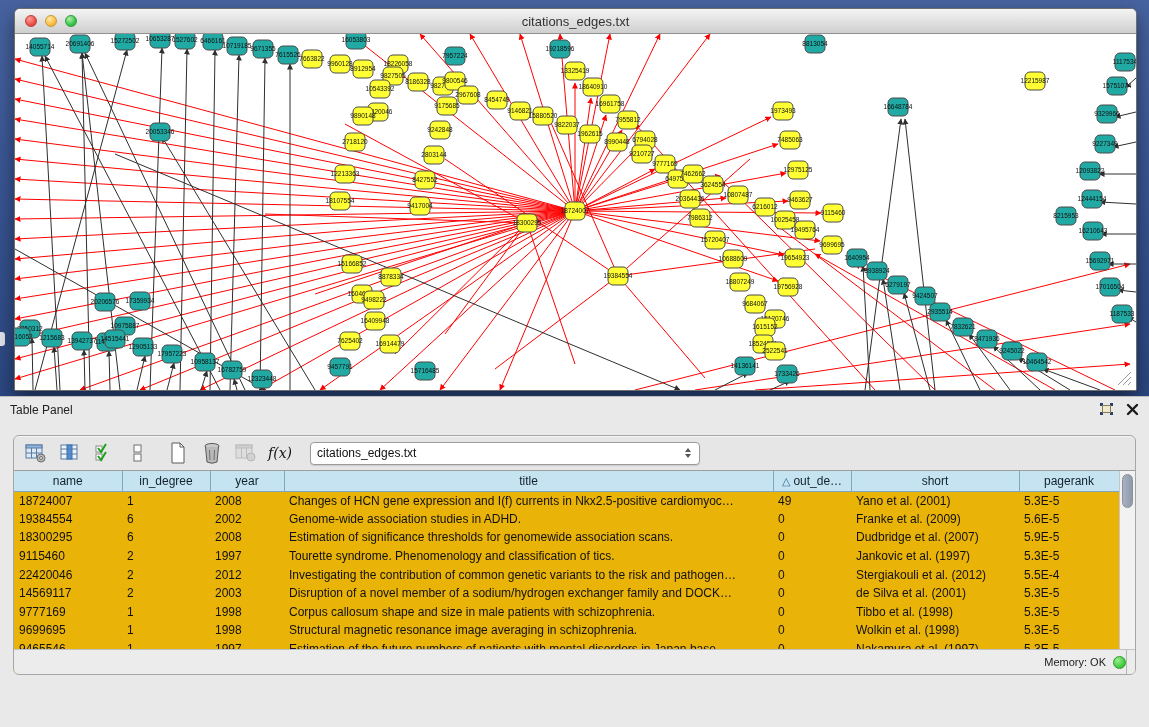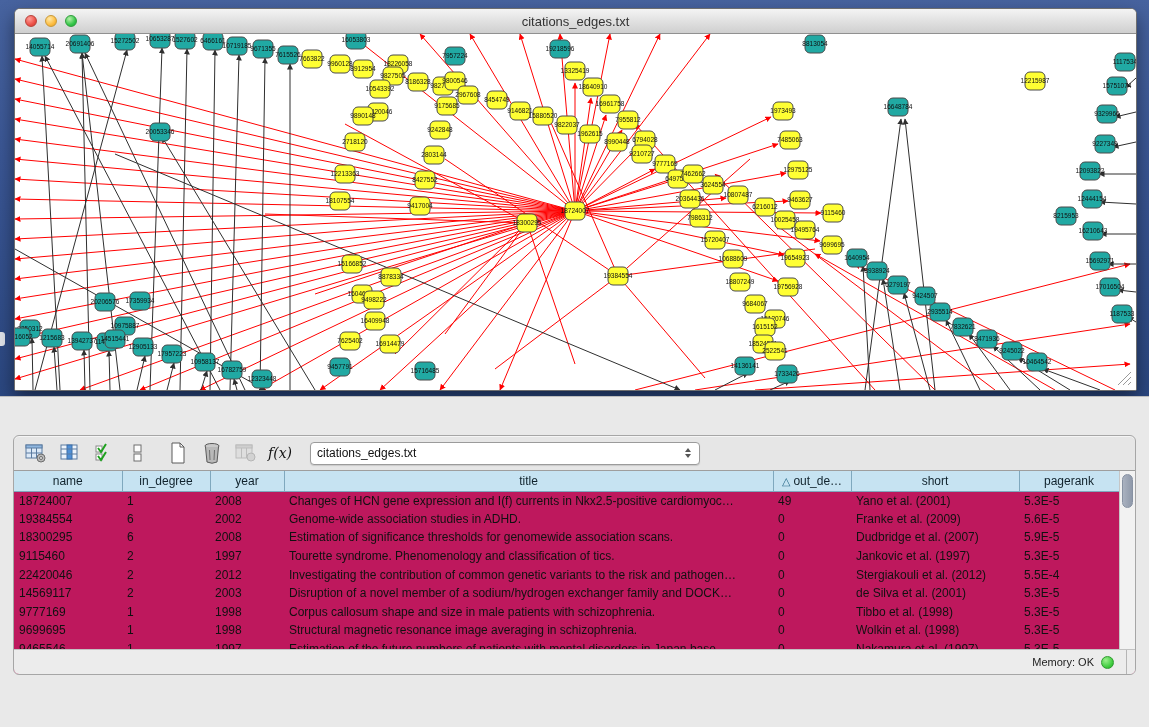--- a/index.html
+++ b/index.html
@@ -47,38 +47,38 @@
   .dropdown { margin-left:8px; width:390px; height:23px; background:#fff;
     border:1px solid #9b9b9b; border-radius:4px; display:flex; align-items:center;
     padding:0 6px; box-shadow:0 1px 1px rgba(0,0,0,.12); }
   .dropdown .dd-text { flex:1; font-size:12px; color:#111; }
   .dd-arrows { display:flex; flex-direction:column; gap:2px; padding-right:2px; }
   .dd-arrows .up { width:0; height:0; border-left:3.5px solid transparent;
     border-right:3.5px solid transparent; border-bottom:4px solid #555; }
   .dd-arrows .down { width:0; height:0; border-left:3.5px solid transparent;
     border-right:3.5px solid transparent; border-top:4px solid #555; }
 
-  .table-wrap { position:relative; height:206px; background:#be185d; border-top:1px solid #9e9e9e; }
+  .table-wrap { position:relative; height:206px; background:#eab308; border-top:1px solid #9e9e9e; }
   table.data { border-collapse:collapse; table-layout:fixed; width:1105px; }
   table.data th { height:20px; background:#c6e3f2; font-weight:normal; font-size:12px;
     color:#10222c; border-right:1px solid #7fa8be; border-bottom:1px solid #7fa8be;
     text-align:center; overflow:hidden; white-space:nowrap; }
   table.data th:first-child { border-left:none; }
   table.data td { height:18.6px; font-size:12px; color:#111; padding:0 5px;
     overflow:hidden; white-space:nowrap; }
   .sort-tri { color:#2b6a8a; font-size:11px; margin-right:3px; }
   .vscroll { position:absolute; right:0; top:0; width:16px; height:100%;
     background:#f2f2f2; border-left:1px solid #c6c6c6; }
   .vthumb { position:absolute; left:2px; top:3px; width:11px; height:34px;
     border-radius:6px; background:linear-gradient(90deg,#aab2c0,#8f99aa); border:1px solid #8791a2; }
 
   .statusbar { position:absolute; left:0; right:0; bottom:0; height:25px;
     border-top:1px solid #c2c2c2; background:#ececec;
     display:flex; align-items:center; justify-content:flex-end; }
-  .status-inner { display:flex; align-items:center; gap:7px; padding-right:12px;
+  .status-inner { display:flex; align-items:center; gap:7px; 
     border-right:1px solid #b5b5b5; margin-right:8px; height:100%;justify-content:flex-end; }
   .status-text { font-size:11px; color:#222; }
   .mem-dot { width:13px; height:13px; border-radius:50%;
     background:radial-gradient(circle at 35% 30%, #9cf08e, #3ecb3e 65%, #28a828);
     border:1px solid #2f9b2f; }
 </style>
 </head>
 <body>
 
 <div class="desktop">
@@ -712,20 +712,40 @@
       <svg class="resize-grip" width="18" height="18">
         <line x1="4" y1="17" x2="17" y2="4" stroke="#9a9a9a" stroke-width="1"></line>
         <line x1="9" y1="17" x2="17" y2="9" stroke="#9a9a9a" stroke-width="1"></line>
         <line x1="14" y1="17" x2="17" y2="14" stroke="#9a9a9a" stroke-width="1"></line>
       </svg>
     </div>
   </div>
 </div>
 
 <div class="table-panel">
+  <div class="panel-header">
+    <span class="panel-title">Table Panel</span>
+    <div class="panel-header-icons">
+      <span class="float-icon">
+        <svg width="15" height="14">
+          <rect x="1" y="1" width="3" height="3" fill="#2b3f6e"></rect>
+          <rect x="11" y="1" width="3" height="3" fill="#2b3f6e"></rect>
+          <rect x="1" y="10" width="3" height="3" fill="#2b3f6e"></rect>
+          <rect x="11" y="10" width="3" height="3" fill="#2b3f6e"></rect>
+          <rect x="3.5" y="3.5" width="8" height="7" fill="#efe9d2" stroke="#8a7b4a"></rect>
+        </svg>
+      </span>
+      <span class="close-icon">
+        <svg width="13" height="13">
+          <line x1="2" y1="2" x2="11" y2="11" stroke="#1c1c1c" stroke-width="2.4" stroke-linecap="round"></line>
+          <line x1="11" y1="2" x2="2" y2="11" stroke="#1c1c1c" stroke-width="2.4" stroke-linecap="round"></line>
+        </svg>
+      </span>
+    </div>
+  </div>
 
   <div class="panel-card">
     <div class="toolbar">
       <span class="tb-btn">
         <svg width="22" height="20">
           <rect x="1" y="2" width="16" height="13" fill="#dce9f7" stroke="#5b7ba0"></rect>
           <rect x="1" y="2" width="16" height="3" fill="#8fb7e0" stroke="#5b7ba0"></rect>
           <line x1="6.5" y1="5" x2="6.5" y2="15" stroke="#5b7ba0"></line>
           <line x1="11.5" y1="5" x2="11.5" y2="15" stroke="#5b7ba0"></line>
           <line x1="1" y1="10" x2="17" y2="10" stroke="#5b7ba0"></line>

